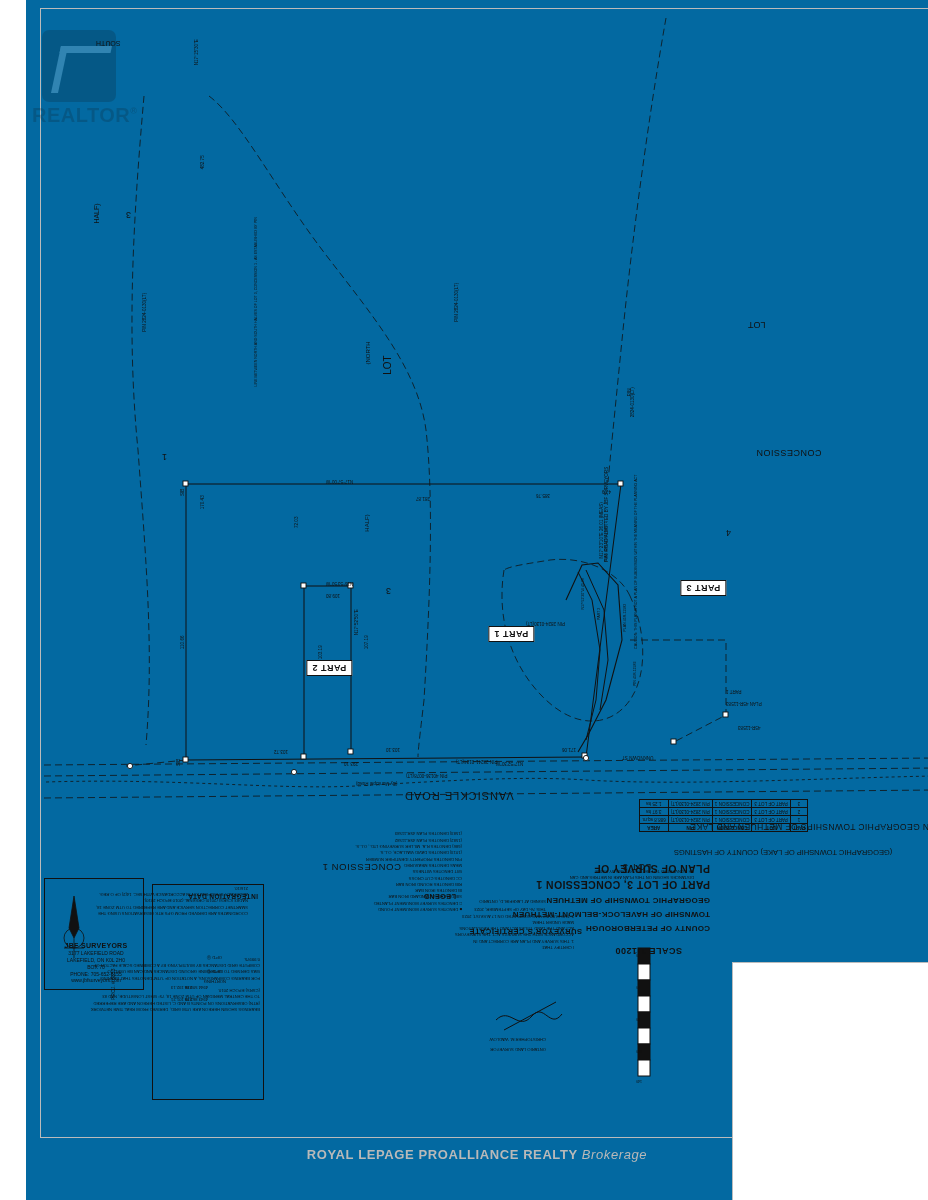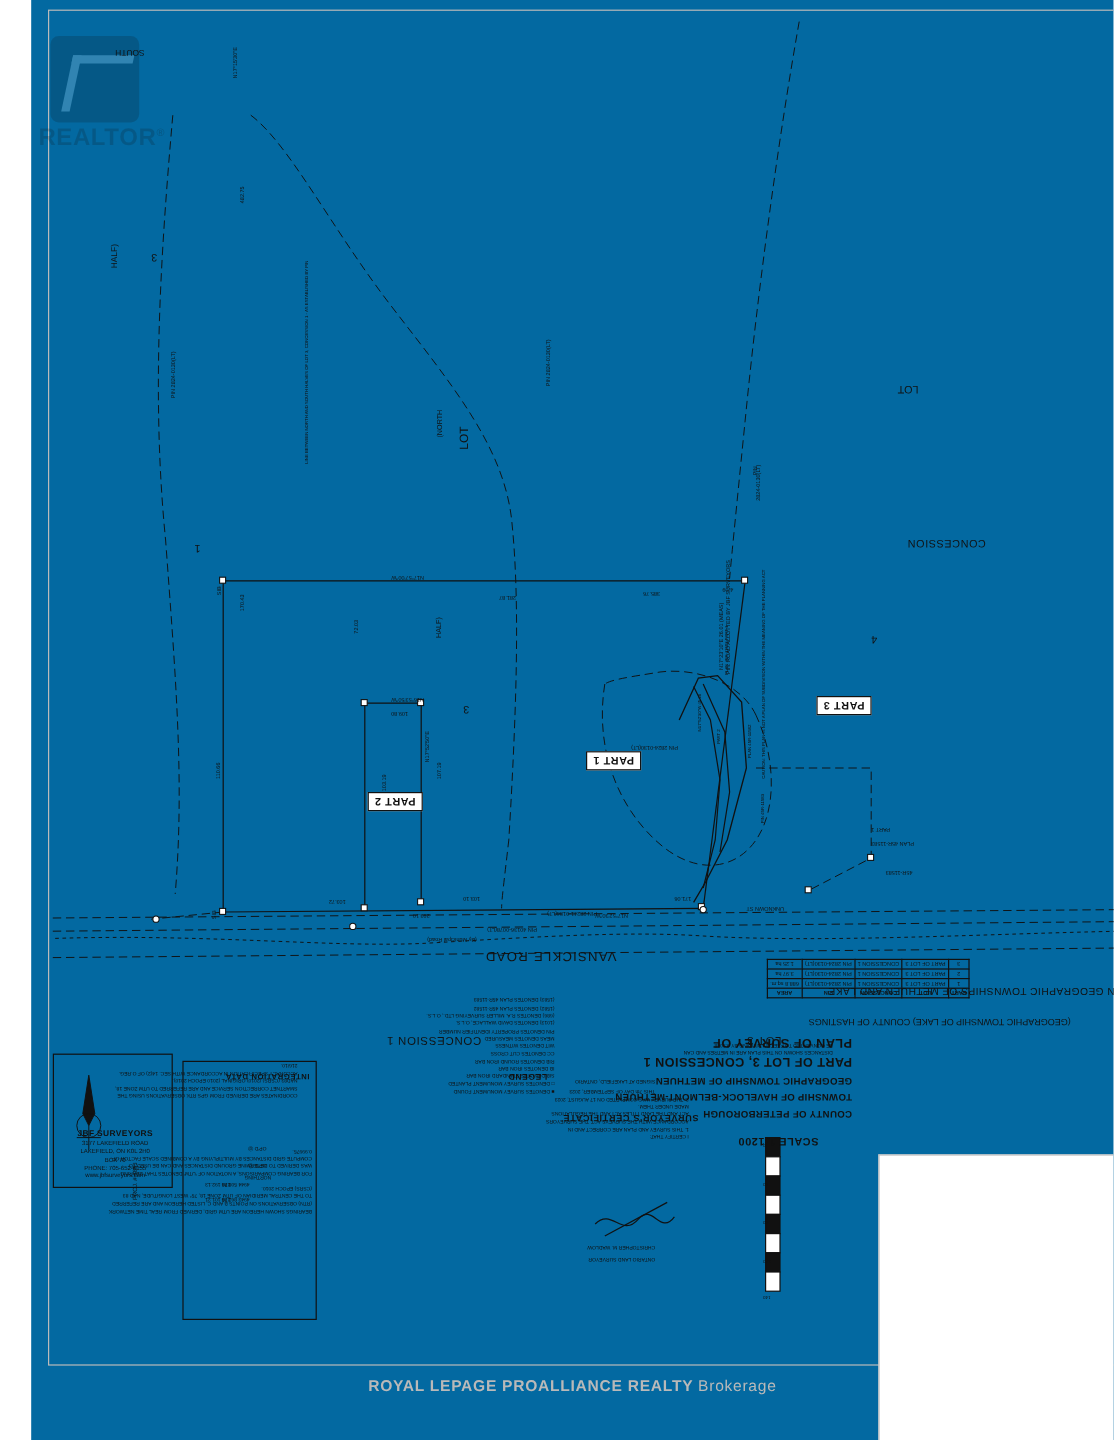--- a/index.html
+++ b/index.html
@@ -17,21 +17,21 @@
   #realtor-wm{position:absolute;left:6px;top:30px;width:120px;height:100px;opacity:.18;}
   #realtor-wm .box{position:absolute;left:10px;top:0;width:74px;height:72px;background:#111;border-radius:7px;}
   #realtor-wm .box:after{content:"";position:absolute;left:14px;top:16px;width:44px;height:40px;
       border:7px solid #fff;border-right:0;border-bottom:0;transform:skewX(-12deg);}
   #realtor-wm .word{position:absolute;left:0;top:74px;font-size:20px;font-weight:bold;letter-spacing:.5px;color:#111;}
   #realtor-wm .word sup{font-size:9px;}
 
   
   #broker-wm{position:absolute;left:0;right:0;bottom:38px;text-align:center;
       font-size:13px;letter-spacing:.6px;color:#b9b9b9;font-weight:bold;}
-  #broker-wm .b{font-weight:normal;}
+  #broker-wm .b{font-weight:normal;font-style:italic;}
 
   
   .lbl{position:absolute;white-space:nowrap;font-size:7px;line-height:1;color:#111;}
   .r180{transform:rotate(180deg);}
   .r90{transform:rotate(-90deg);}
   .tiny{font-size:4.6px;}
   .xtiny{font-size:3.6px;}
   .sm{font-size:6px;}
   .md{font-size:9px;}
   .b{font-weight:bold;}

